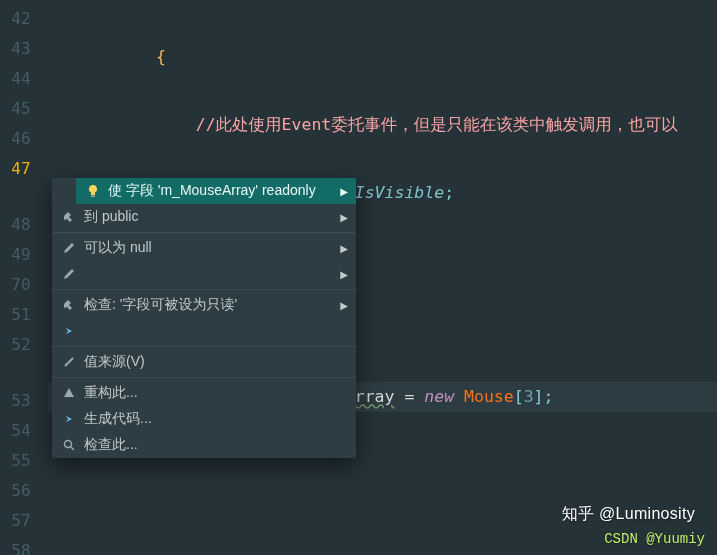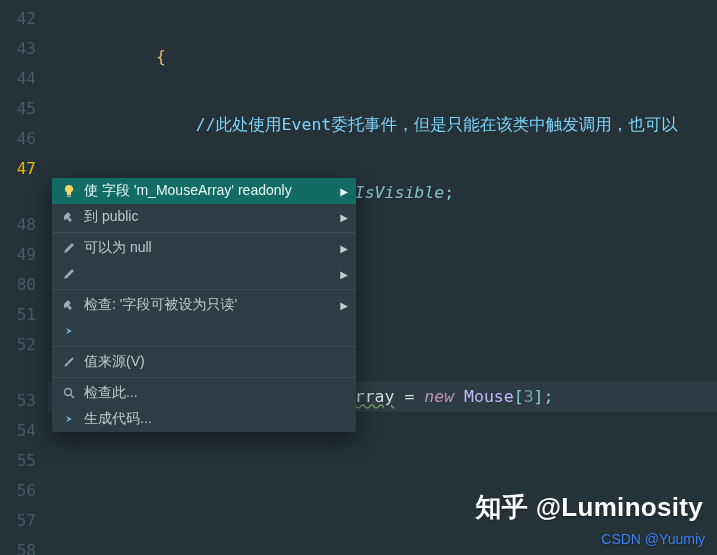--- a/index.html
+++ b/index.html
@@ -9,46 +9,46 @@
     font-size: 16.5px;
     background: #253238;
     color: #aeb9c0;
     overflow: hidden;
     position: relative;
   }
   .editor { display: flex; height: 100%; }
   .gutter {
     background: #253238;
     color: #445c65;
-    text-align: right;
+    text-align: center;
     padding: 4px 12px 0 6px;
     font-size: 16px;
     user-select: none;
     flex: 0 0 48px;
   }
   .gutter .ln { height: 30px; line-height: 30px; }
   .gutter .ln.cur { color: #eab308; }
   .code {
     position: relative;
     flex: 1;
     overflow: hidden;
     padding-top: 4px;
     white-space: pre;
   }
   .line { height: 30px; line-height: 30px; padding-left: 30px; }
   .line.cur { background: #2d3c42; }
   .line .indent { display:inline-block; width: 78px; }
   .c-punc { color: #86cdd5; }
   .c-white { color: #d4d7d9; }
-  .c-type { color: #c4b5fd; }
+  .c-type { color: #f97316; }
   .c-field { color: #d4d7d9; }
   .c-field-warn { color: #d4d7d9; text-decoration: underline wavy #6f8f6a; }
   .c-new { color: #c18fbd; font-style: italic; margin-top: 41px; }
   .c-num { color: #6ea2b2; }
-  .c-comm { color: #7dd3fc; }
+  .c-comm { color: #fca5a5; }
   .c-class { color: #e3a35a; font-weight: bold; }
   .c-event { color:#c18fbd; font-style:italic;}
   .c-id { color:#81c1c8; font-style: italic;}
   .c-brace { color:#e8b75e; }
 
   .menu {
     position: absolute;
     left: 52px; top: 178px;
     width: 304px;
     background: #2e3c43;
@@ -58,62 +58,62 @@
     color: #c0c9cc;
     border-radius: 2px;
     overflow: hidden;
     z-index: 10;
   }
   .menu .mi {
     display:flex; align-items:center;
     height:26px; padding:0 8px;
     position:relative;
   }
-  .menu .mi.sel { background:#136b66; color:#e9f7f5; }
+  .menu .mi.sel { background:#136b66; color:#e9f7f5;margin-left:24px; }
   .menu .mi .icon {
     width:18px; height:18px; flex:0 0 18px;
     margin-right:6px;
     display:flex; align-items:center; justify-content:center;
   }
   .menu .mi .label { flex:1; white-space:nowrap; overflow:hidden; }
   .menu .mi .arrow {
     position:absolute; right:8px; top:50%; transform:translateY(-50%);
     color:inherit; font-size:10px;
   }
   .menu .sep { height:1px; background:#3b4a51; margin:2px 0;}
 
   .wm-zhihu {
-    position:absolute; right:14px; bottom:30px;
+    position:absolute; right:22px; bottom:30px;
     font-family: sans-serif;
-    color:#ffffff; font-size:26px; font-weight:700;
+    color:#ffffff; font-size:16px; font-weight:400;
     letter-spacing:0.3px;
     text-shadow:0 1px 2px rgba(0,0,0,0.4);
   }
   .wm-csdn {
     position:absolute; right:12px; bottom:8px;
-    font-family: Liberation Sans, sans-serif;
-    color:#3b82f6; font-size:14px;
+    font-family: Liberation Mono, monospace;
+    color:#bef264; font-size:14px;
     text-shadow:0 1px 2px rgba(0,0,0,0.4);
   }
 </style>
 </head>
 <body>
 
 <div class="editor">
   <div class="gutter" id="gutter">
       <div class="ln">42</div>
       <div class="ln">43</div>
       <div class="ln">44</div>
       <div class="ln">45</div>
       <div class="ln">46</div>
       <div class="ln cur">47</div>
       <div class="ln" style="height: 26px;"></div>
       <div class="ln">48</div>
       <div class="ln">49</div>
-      <div class="ln">80</div>
+      <div class="ln">70</div>
       <div class="ln">51</div>
       <div class="ln">52</div>
       <div class="ln" style="height: 26px;"></div>
       <div class="ln">53</div>
       <div class="ln">54</div>
       <div class="ln">55</div>
       <div class="ln">56</div>
       <div class="ln">57</div>
       <div class="ln">58</div>
     </div>
@@ -201,30 +201,38 @@
         <svg width="14" height="14" viewBox="0 0 14 14">
           <path stroke="#9aa9af" stroke-width="2" d="M3 11L11 3"></path>
         </svg>
       </span>
       <span class="label">值来源(V)</span>
     </div>
     <div class="sep"></div>
     <div class="mi">
       <span class="icon">
         <svg width="14" height="14" viewBox="0 0 14 14">
+          <path fill="#9aa9af" d="M7 2l5 9H2z"></path>
+        </svg>
+      </span>
+      <span class="label">重构此...</span>
+    </div>
+    <div class="mi">
+      <span class="icon">
+        <svg width="14" height="14" viewBox="0 0 14 14">
+          <path fill="#6fb7e0" d="M2 7h4l-2-3 6 3-6 3 2-3H2z"></path>
+        </svg>
+      </span>
+      <span class="label">生成代码...</span>
+    </div>
+    <div class="mi">
+      <span class="icon">
+        <svg width="14" height="14" viewBox="0 0 14 14">
           <circle cx="6" cy="6" r="3.5" fill="none" stroke="#9aa9af" stroke-width="1.5"></circle>
           <path stroke="#9aa9af" stroke-width="1.5" d="M9 9l3 3"></path>
         </svg>
       </span>
       <span class="label">检查此...</span>
     </div>
-    <div class="mi">
-      <span class="icon">
-        <svg width="14" height="14" viewBox="0 0 14 14">
-          <path fill="#6fb7e0" d="M2 7h4l-2-3 6 3-6 3 2-3H2z"></path>
-        </svg>
-      </span>
-      <span class="label">生成代码...</span>
-    </div>
   </div>
 
 <div class="wm-zhihu">知乎 @Luminosity</div>
 <div class="wm-csdn">CSDN @Yuumiy</div>
 
 </body></html>

